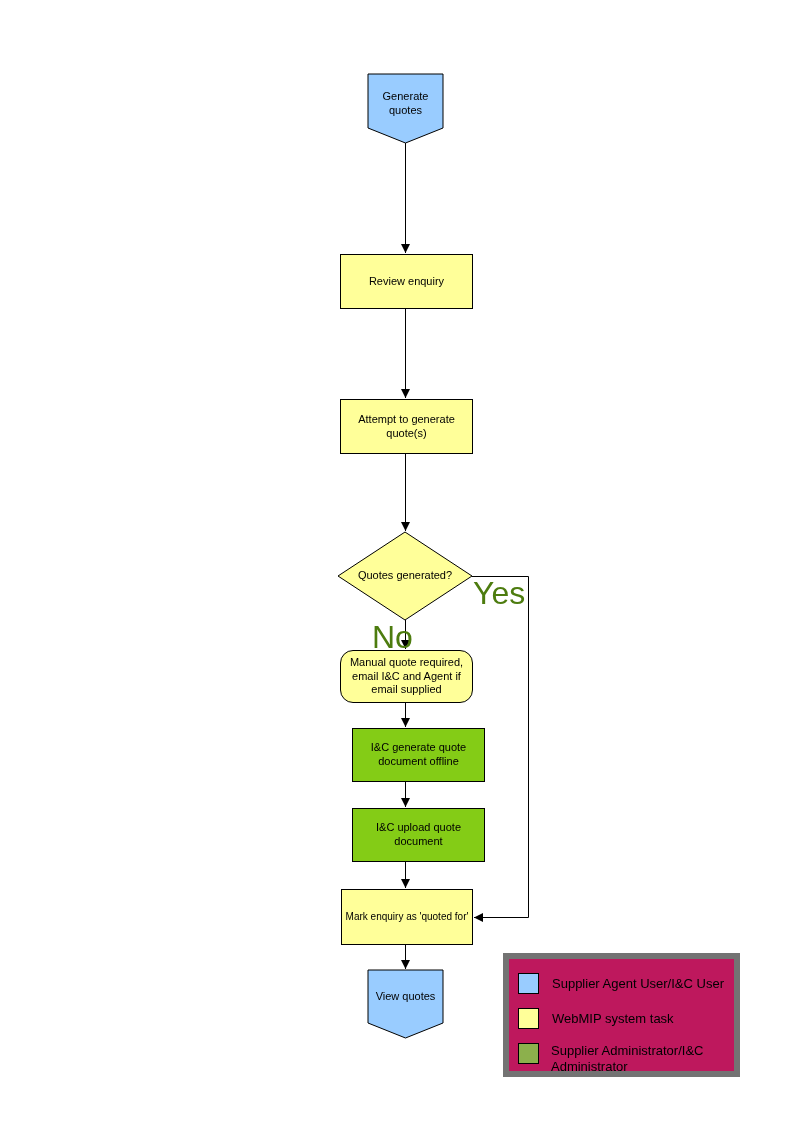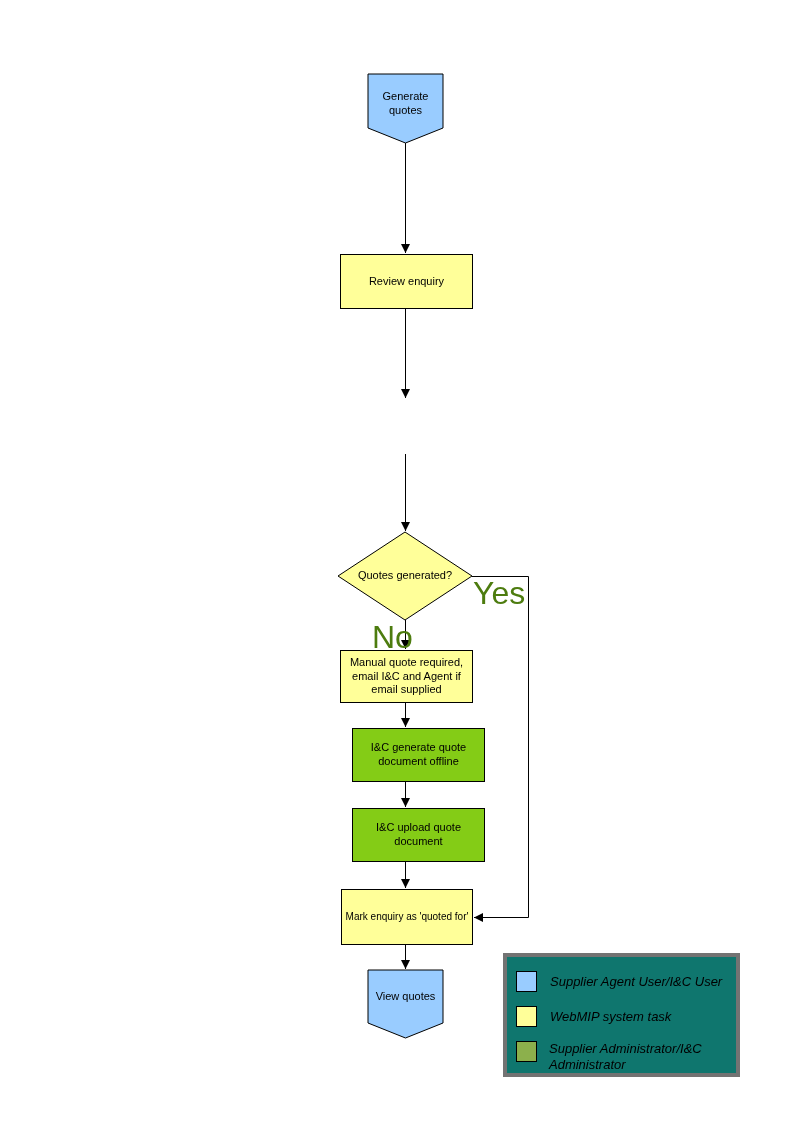--- a/index.html
+++ b/index.html
@@ -41,23 +41,22 @@
     position: absolute;
     font-size: 32px;
     color: #4d7c0f;
     line-height: 1;
   }
   .legend {
     position: absolute;
     left: 503px; top: 953px;
     width: 237px; height: 124px;
     box-sizing: border-box;
-    border: 4px solid #737373;
-    background: #0f766e;
-    font-style: italic;
+    border: 6px solid #737373;
+    background: #be185d;
   }
   .legend-row {
     position: absolute;
     left: 9px;
     display: flex;
     align-items: center;
     gap: 13px;
   }
   .legend-row.top-align { align-items: flex-start; gap: 12px; }
   .swatch {
@@ -104,27 +103,30 @@
     <path d="M405.5,945 L405.5,969" stroke="#000000" stroke-width="1" fill="none" marker-end="url(#arrow)"></path>
     <path d="M472,576.5 L528.5,576.5 L528.5,917.5 L474,917.5" stroke="#000000" stroke-width="1" fill="none" marker-end="url(#arrow)"></path>
   </svg>
 
   <div class="shape-label" style="left:366px; top:82px; width:79px; height:44px;text-align:center;">Generate quotes</div>
 
   <div class="node yellow" style="left:340px; top:254px; width:133px; height:55px;">
     <span>Review enquiry</span>
   </div>
 
+  <div class="node yellow" style="left:340px; top:399px; width:133px; height:55px;">
+    <span>Attempt to generate quote(s)</span>
+  </div>
 
   <div class="shape-label" style="left:353px; top:558px; width:104px; height:36px;">Quotes generated?</div>
 
   <div class="branch-label" style="left:473px; top:577px;">Yes</div>
   <div class="branch-label" style="left:372px; top:621px;">No</div>
 
-  <div class="node yellow" style="left:340px; top:650px; width:133px; height:53px;">
+  <div class="node yellow" style="left:340px; top:650px; width:133px; height:53px;border-radius:13px;">
     <span>Manual quote required, email I&amp;C and Agent if email supplied</span>
   </div>
 
   <div class="node blue" style="left:340px; top:728px; width:133px; height:54px;">
     <span>I&amp;C generate quote document offline</span>
   </div>
 
   <div class="node blue" style="left:340px; top:808px; width:133px; height:54px;">
     <span>I&amp;C upload quote document</span>
   </div>

